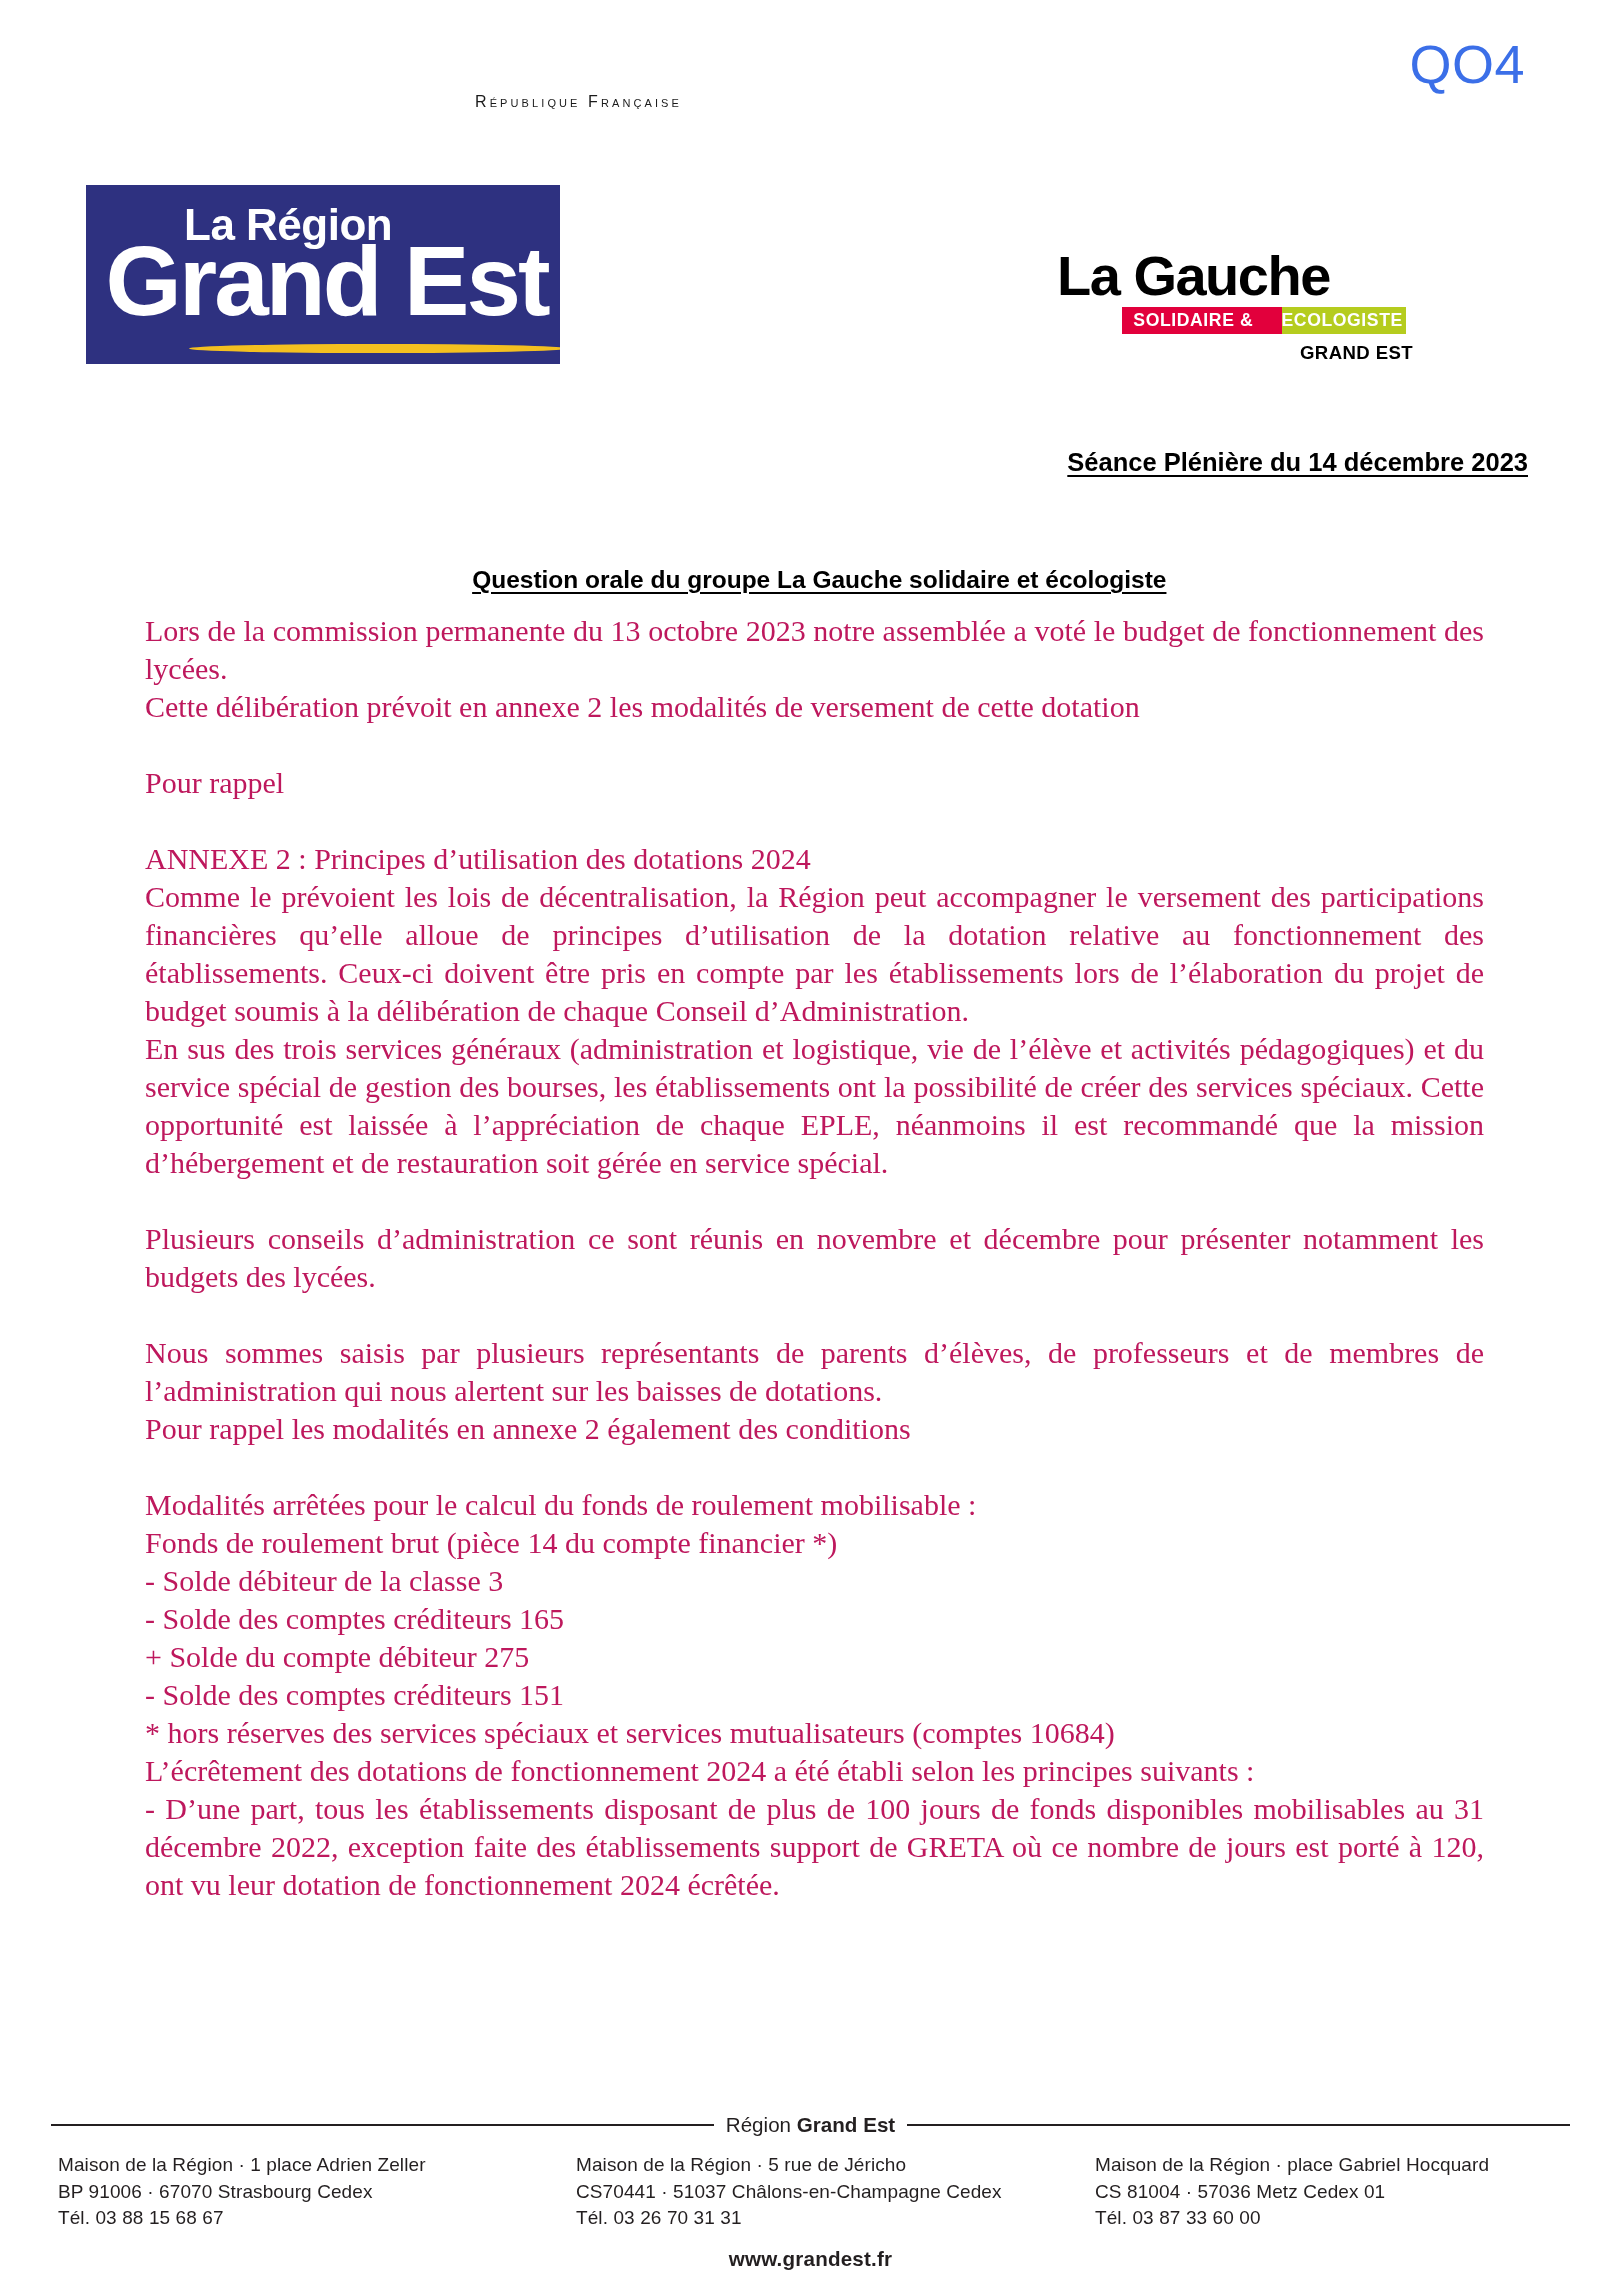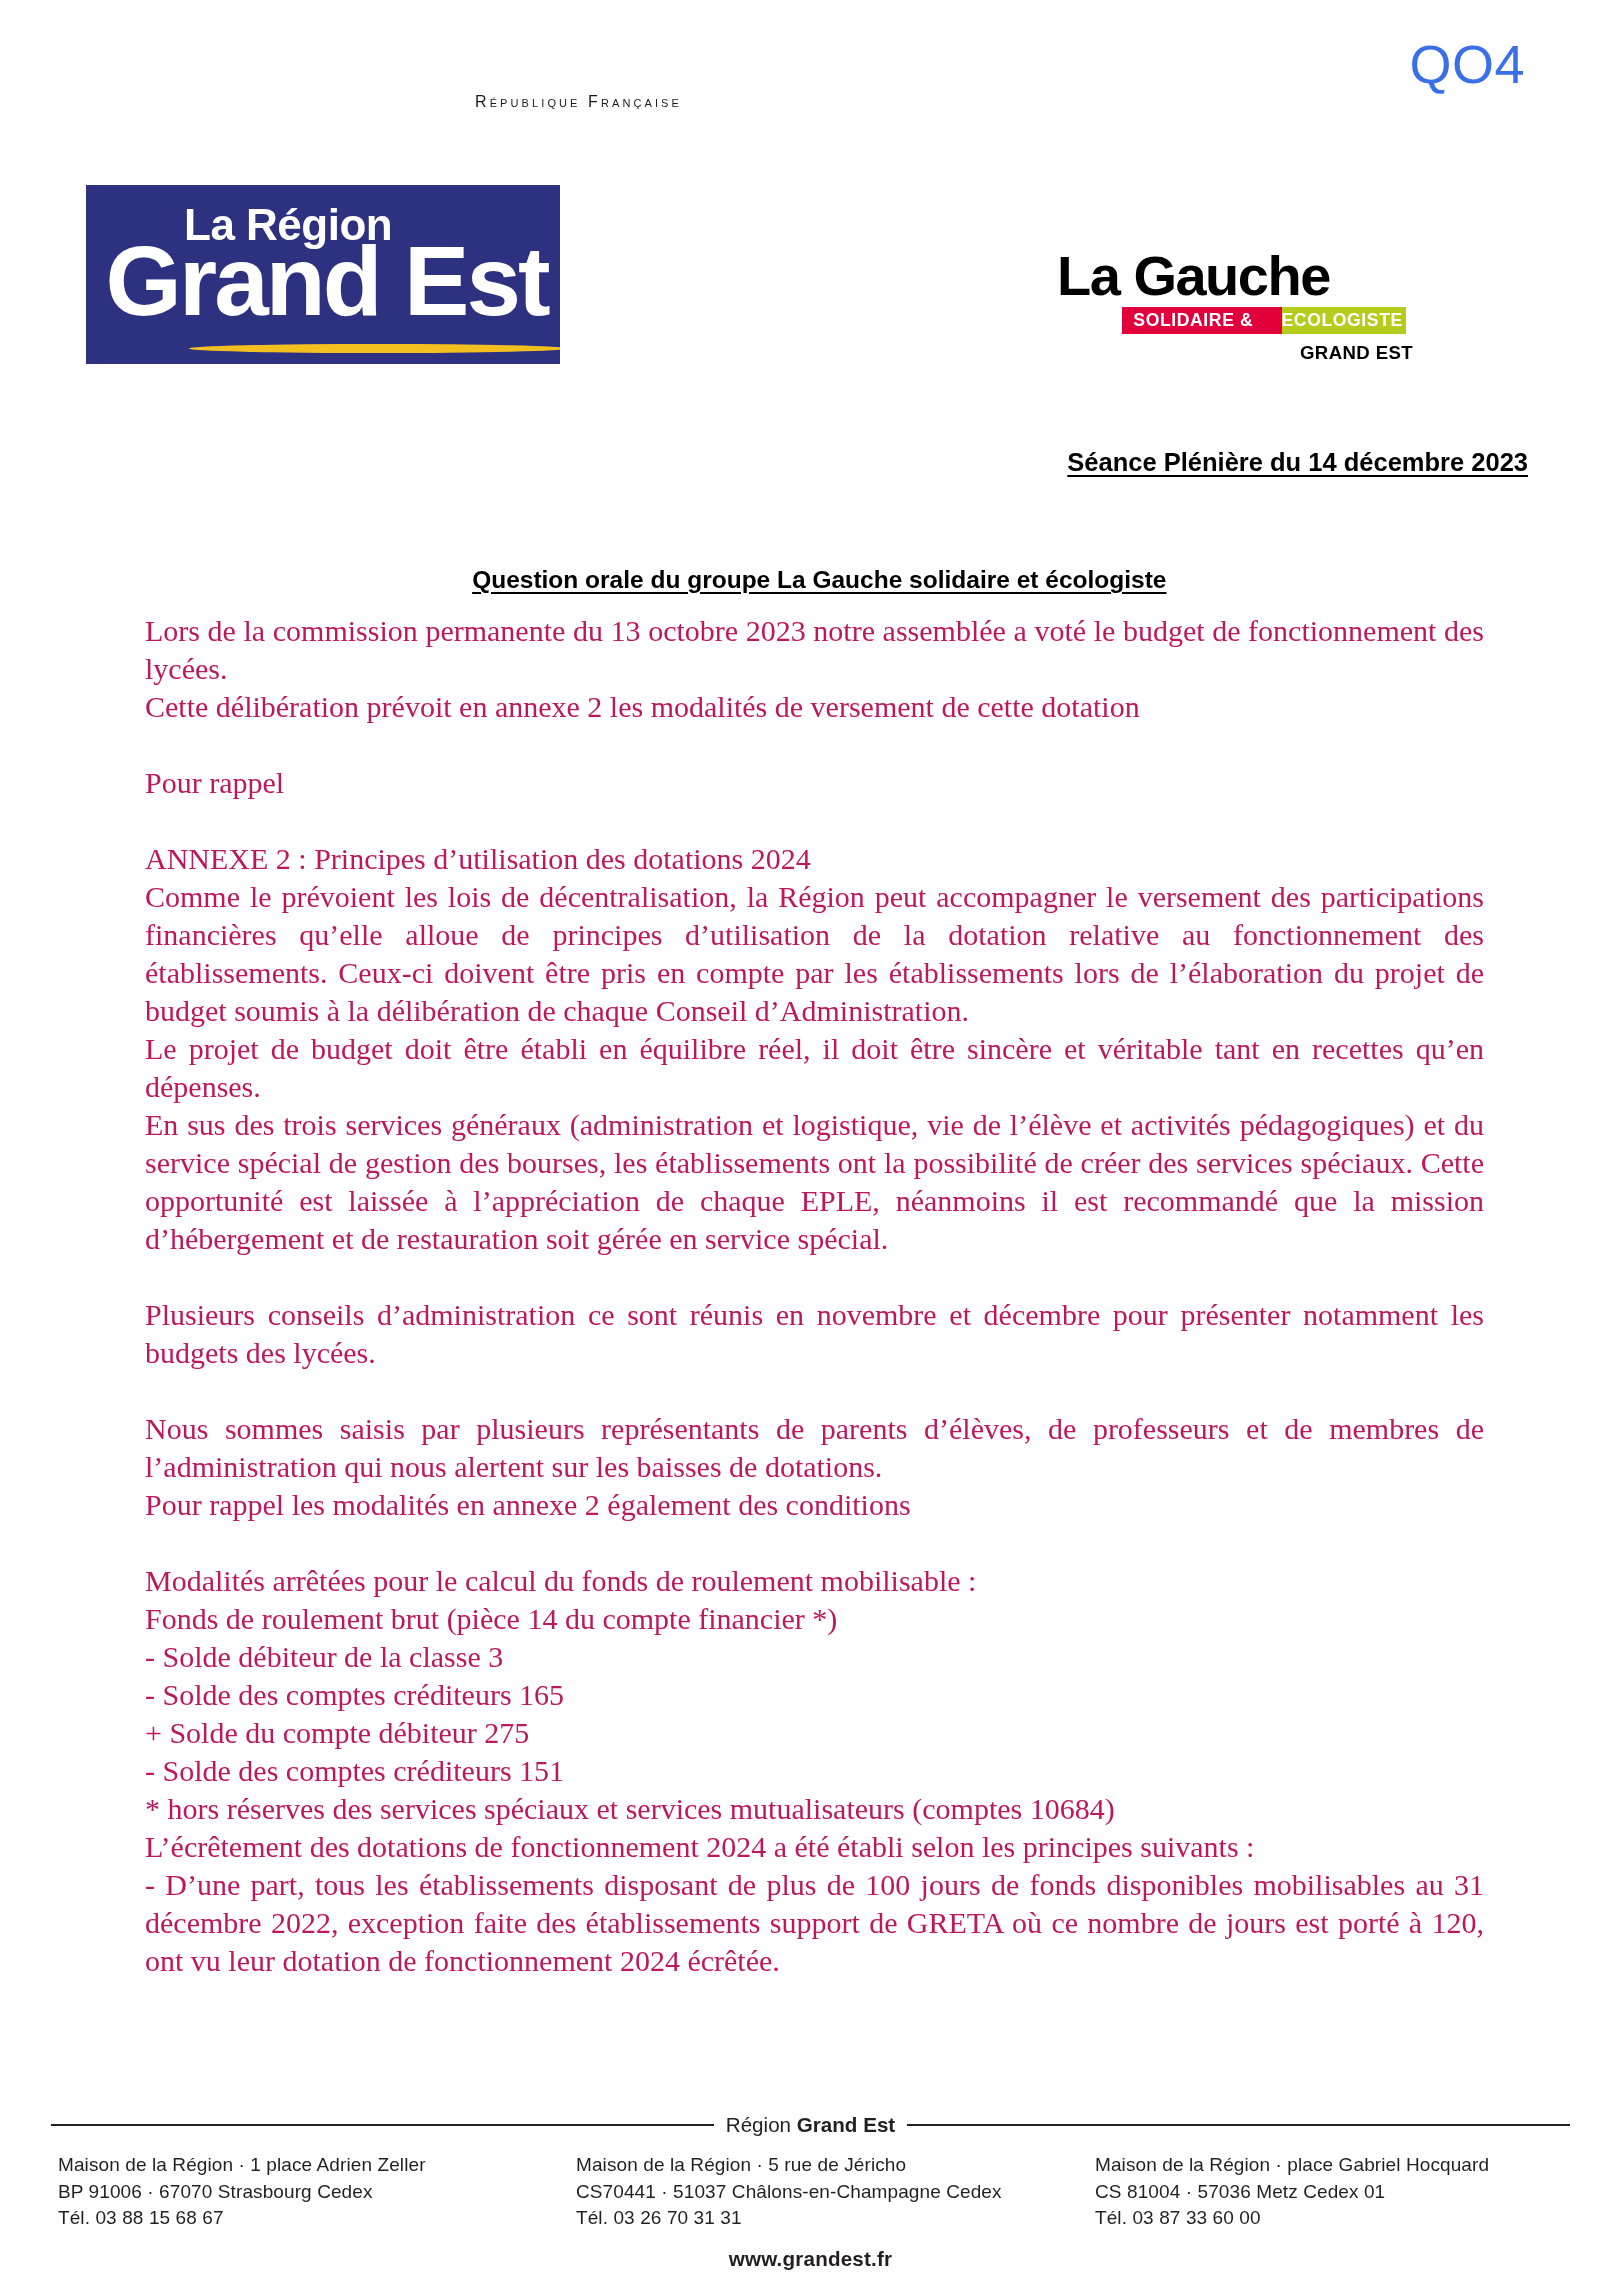--- a/index.html
+++ b/index.html
@@ -289,21 +289,20 @@
   <div class="question">Question orale du groupe La Gauche solidaire et écologiste</div>
 
   <div class="body-text">
     <p class="p-just">Lors de la commission permanente du 13 octobre 2023 notre assemblée a voté le budget de fonctionnement des lycées.</p>
     <p class="p-left">Cette délibération prévoit en annexe 2 les modalités de versement de cette dotation</p>
     <div class="spacer"></div>
     <p class="p-left">Pour rappel</p>
     <div class="spacer"></div>
     <p class="p-left">ANNEXE 2 : Principes d’utilisation des dotations 2024</p>
     <p class="p-just">Comme le prévoient les lois de décentralisation, la Région peut accompagner le versement des participations financières qu’elle alloue de principes d’utilisation de la dotation relative au fonctionnement des établissements. Ceux-ci doivent être pris en compte par les établissements lors de l’élaboration du projet de budget soumis à la délibération de chaque Conseil d’Administration.</p>
-    <p class="p-just">Le projet de budget doit être établi en équilibre réel, il doit être sincère et véritable tant en recettes qu’en dépenses.</p>
     <p class="p-just">En sus des trois services généraux (administration et logistique, vie de l’élève et activités pédagogiques) et du service spécial de gestion des bourses, les établissements ont la possibilité de créer des services spéciaux. Cette opportunité est laissée à l’appréciation de chaque EPLE, néanmoins il est recommandé que la mission d’hébergement et de restauration soit gérée en service spécial.</p>
     <div class="spacer"></div>
     <p class="p-just">Plusieurs conseils d’administration ce sont réunis en novembre et décembre pour présenter notamment les budgets des lycées.</p>
     <div class="spacer"></div>
     <p class="p-just">Nous sommes saisis par plusieurs représentants de parents d’élèves, de professeurs et de membres de l’administration qui nous alertent sur les baisses de dotations.</p>
     <p class="p-left">Pour rappel les modalités en annexe 2 également des conditions</p>
     <div class="spacer"></div>
     <p class="p-left">Modalités arrêtées pour le calcul du fonds de roulement mobilisable :</p>
     <p class="p-left">Fonds de roulement brut (pièce 14 du compte financier *)</p>
     <p class="p-left">- Solde débiteur de la classe 3</p>

